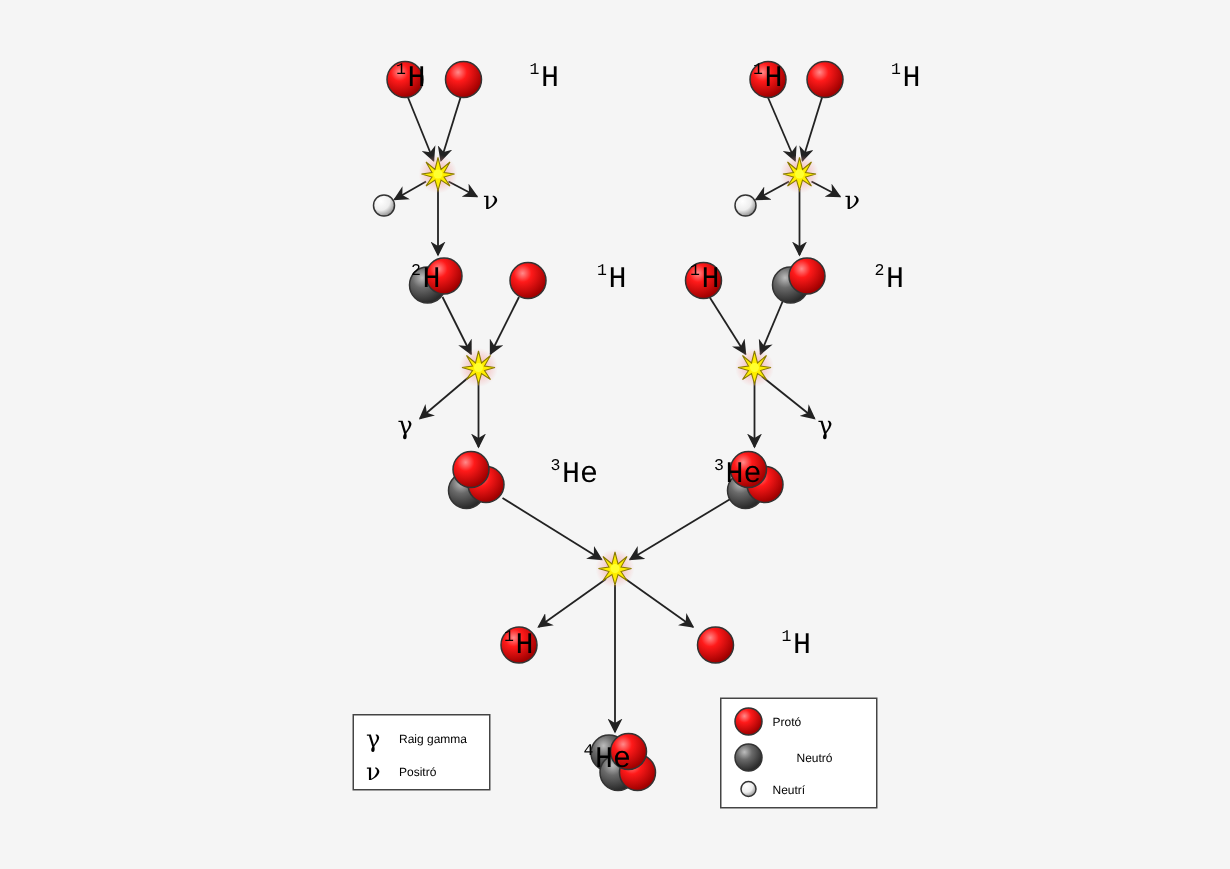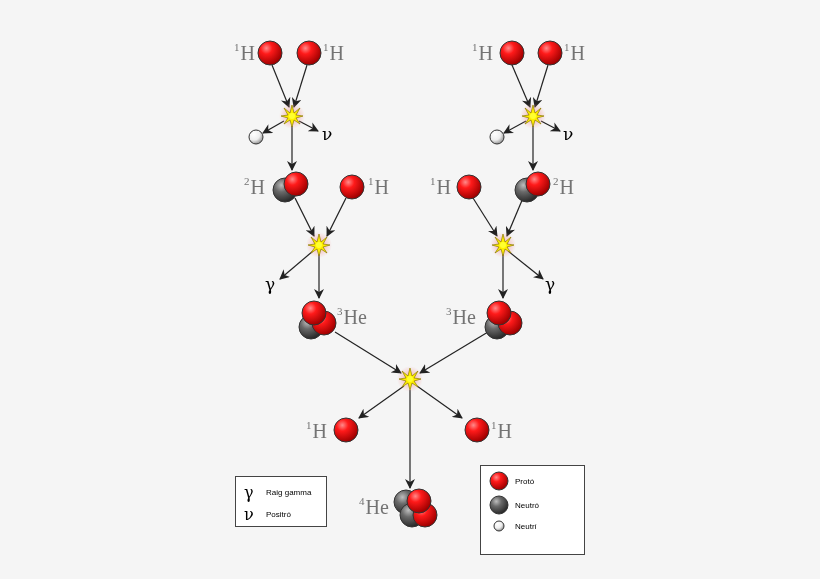--- a/index.html
+++ b/index.html
@@ -1,18 +1,18 @@
 <!DOCTYPE html>
 <html><head>
 <meta charset="utf-8">
 <style>
   html, body { margin:0; padding:0; }
   body { width:820px; height:579px; background:#f5f5f5; position:relative; overflow:hidden; font-family:"DejaVu Sans", sans-serif; }
   #diagram { position:absolute; left:0; top:0; width:820px; height:579px; }
-  .lbl { position:absolute; font-family:Liberation Serif, serif; font-size:20px; color:#737373; line-height:1; white-space:nowrap; }
+  .lbl { position:absolute; font-family:Liberation Mono, monospace; font-size:20px; color:#000000; line-height:1; white-space:nowrap;margin-left:30px; }
   .lbl sup { font-size:11px; vertical-align:top; position:relative; top:-1px; margin-right:1px; }
   .greek { position:absolute; font-family:"DejaVu Serif", serif; font-size:17px; color:#000; line-height:1; }
   .legend { position:absolute; background:#fff; border:1px solid #444; box-sizing:border-box; }
   .legend-row { position:absolute; display:flex; align-items:center; }
   .legend-sym { font-family:"DejaVu Serif", serif; font-size:16px; width:16px; display:inline-block; }
   .legend-text { font-family:"Liberation Sans", sans-serif; font-size:8px; color:#000; margin-left:6px; }
 </style>
 </head>
 <body>
 
@@ -159,28 +159,28 @@
   <div class="legend-row" style="left:8px;top:6px;">
     <span class="legend-sym">γ</span>
     <span class="legend-text">Raig gamma</span>
   </div>
   <div class="legend-row" style="left:8px;top:28px;">
     <span class="legend-sym">ν</span>
     <span class="legend-text">Positró</span>
   </div>
 </div>
 
-<div class="legend" style="left:480px;top:465px;width:105px;height:90px;">
+<div class="legend" style="left:480px;top:465px;width:105px;height:74px;">
   <div class="legend-row" style="left:8px;top:5px;">
     <svg width="20" height="20">
         <circle cx="10" cy="10" r="9" fill="url(#gProton)" stroke="#333"></circle>
       </svg>
     <span class="legend-text">Protó</span>
   </div>
-  <div class="legend-row" style="left:8px;top:29px;">
+  <div class="legend-row" style="left:8px;top:29px;gap:16px;">
     <svg width="20" height="20">
         <circle cx="10" cy="10" r="9" fill="url(#gNeutron)" stroke="#333"></circle>
       </svg>
     <span class="legend-text">Neutró</span>
   </div>
   <div class="legend-row" style="left:8px;top:52px;">
     <svg width="20" height="16">
         <circle cx="10" cy="8" r="5" fill="url(#gPositron)" stroke="#333"></circle>
       </svg>
     <span class="legend-text">Neutrí</span>

